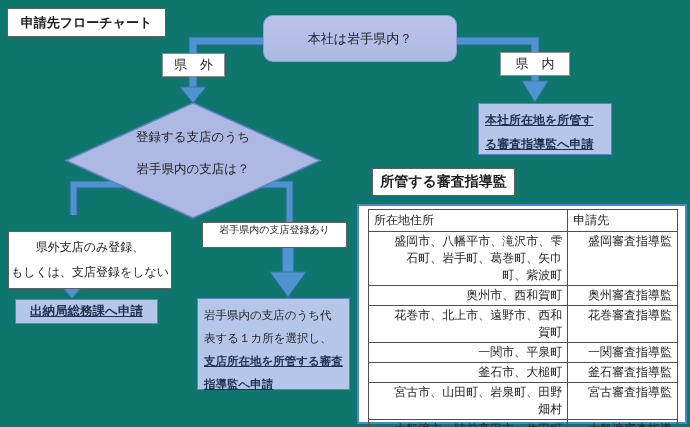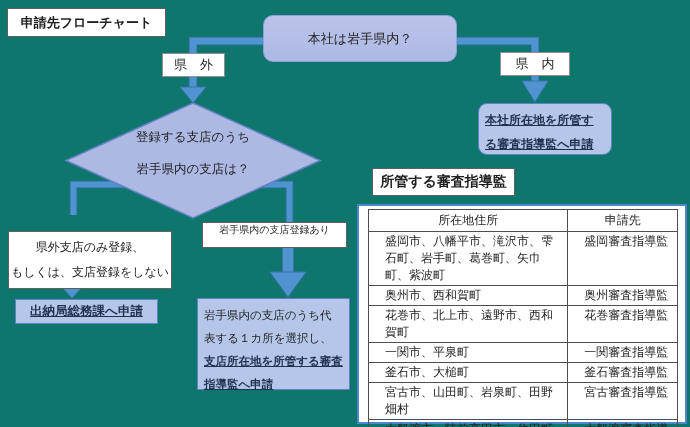--- a/index.html
+++ b/index.html
@@ -28,30 +28,30 @@
   .diamond-text .l1{margin-bottom:15px;}
   .white-box{left:8px;top:214px;width:164px;height:58px;border:1px solid #5f5f5f;background:#fff;
     display:flex;flex-direction:column;justify-content:space-evenly;text-align:center;font-size:12px;margin-top:17px;}
   .branch-label{left:202px;top:222px;width:145px;height:26px;border:1px solid #5f5f5f;background:#fff;
     display:flex;align-items:flex-start;justify-content:center;font-size:10px;}
   .result{background:var(--c-result_fill,#b5c6e9);border:1px solid var(--c-result_border,#5b83c6);}
   .result-small{left:15px;top:299px;width:143px;height:25px;display:flex;align-items:center;justify-content:center;}
   .result-small span{font-size:12.5px;font-weight:bold;text-decoration:underline;color:var(--c-result_text,#1f3250);}
   .result-big{left:197px;top:298px;width:153px;height:92px;padding:5px 6px;font-size:11.5px;line-height:23px;}
   .result-big .em{font-weight:bold;text-decoration:underline;color:var(--c-result_text,#1f3250);}
-  .result-right{left:478px;top:103px;width:134px;height:52px;padding:4px 6px;font-size:12px;line-height:24px;border-radius:9px;}
+  .result-right{left:478px;top:103px;width:134px;height:52px;padding:4px 6px;font-size:12px;line-height:24px;}
   .result-right span{font-weight:bold;text-decoration:underline;color:var(--c-result_text,#1f3250);}
   .heading-box{left:372px;top:168px;width:143px;height:28px;border:1px solid #5f5f5f;background:#fff;
     display:flex;align-items:center;justify-content:center;font-size:14px;font-weight:bold;}
   .table-wrap{left:357px;top:204px;width:330px;height:220px;border:2px solid var(--c-table_frame,#4e87c9);
     background:#fff;padding:3px 7px 3px 9px;}
   table{border-collapse:collapse;width:100%;height:100%;font-size:12px;line-height:17px;table-layout:fixed;}
   th,td{border:1px solid var(--c-grid_line,#4f4f4f);padding:1px 5px;}
-  th{font-weight:normal;text-align:center;height:19px;}
-  td{vertical-align:top;text-align:left;padding-left:16px;}
+  th{font-weight:normal;text-align:left;height:19px;}
+  td{vertical-align:top;text-align:right;padding-left:16px;}
   col.c1{width:64.5%;} col.c2{width:35.5%;}
 </style>
 </head>
 <body>
 
 <div class="canvas">
 
   <svg class="layer" width="690" height="427" viewBox="0 0 690 427">
 
     <path class="edge" d="M 265 41 L 193 41 L 193 89"></path>

